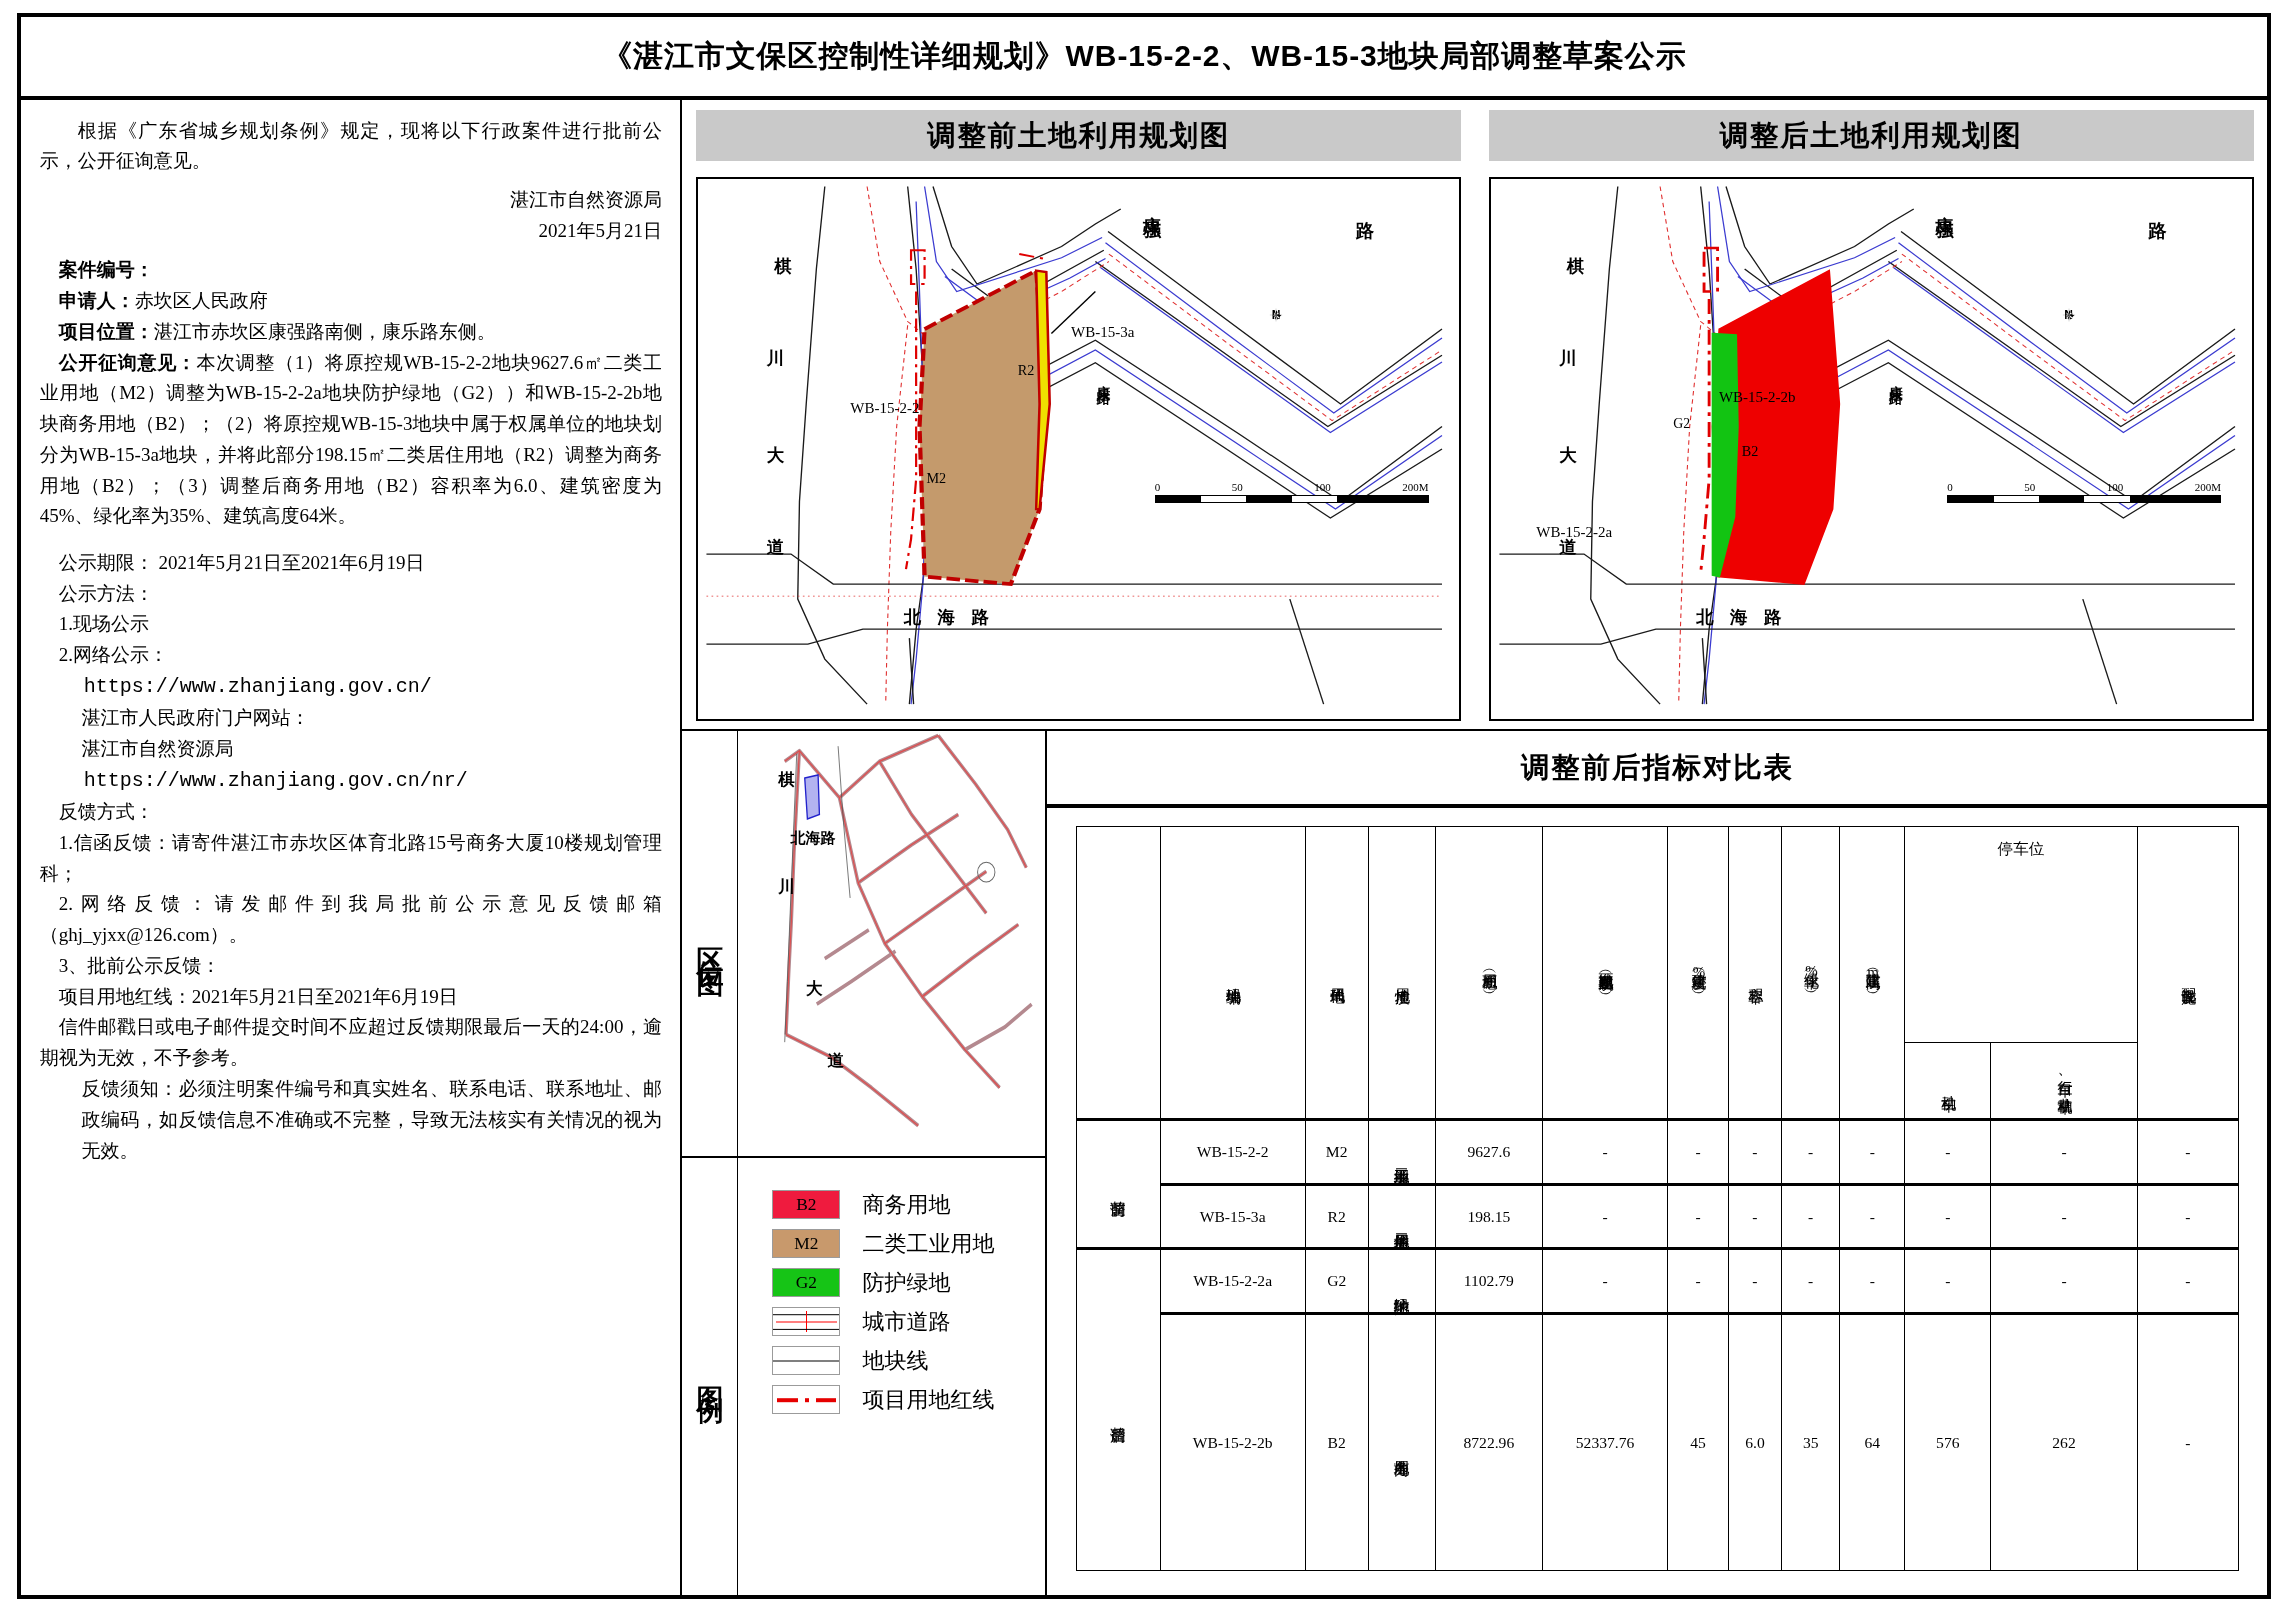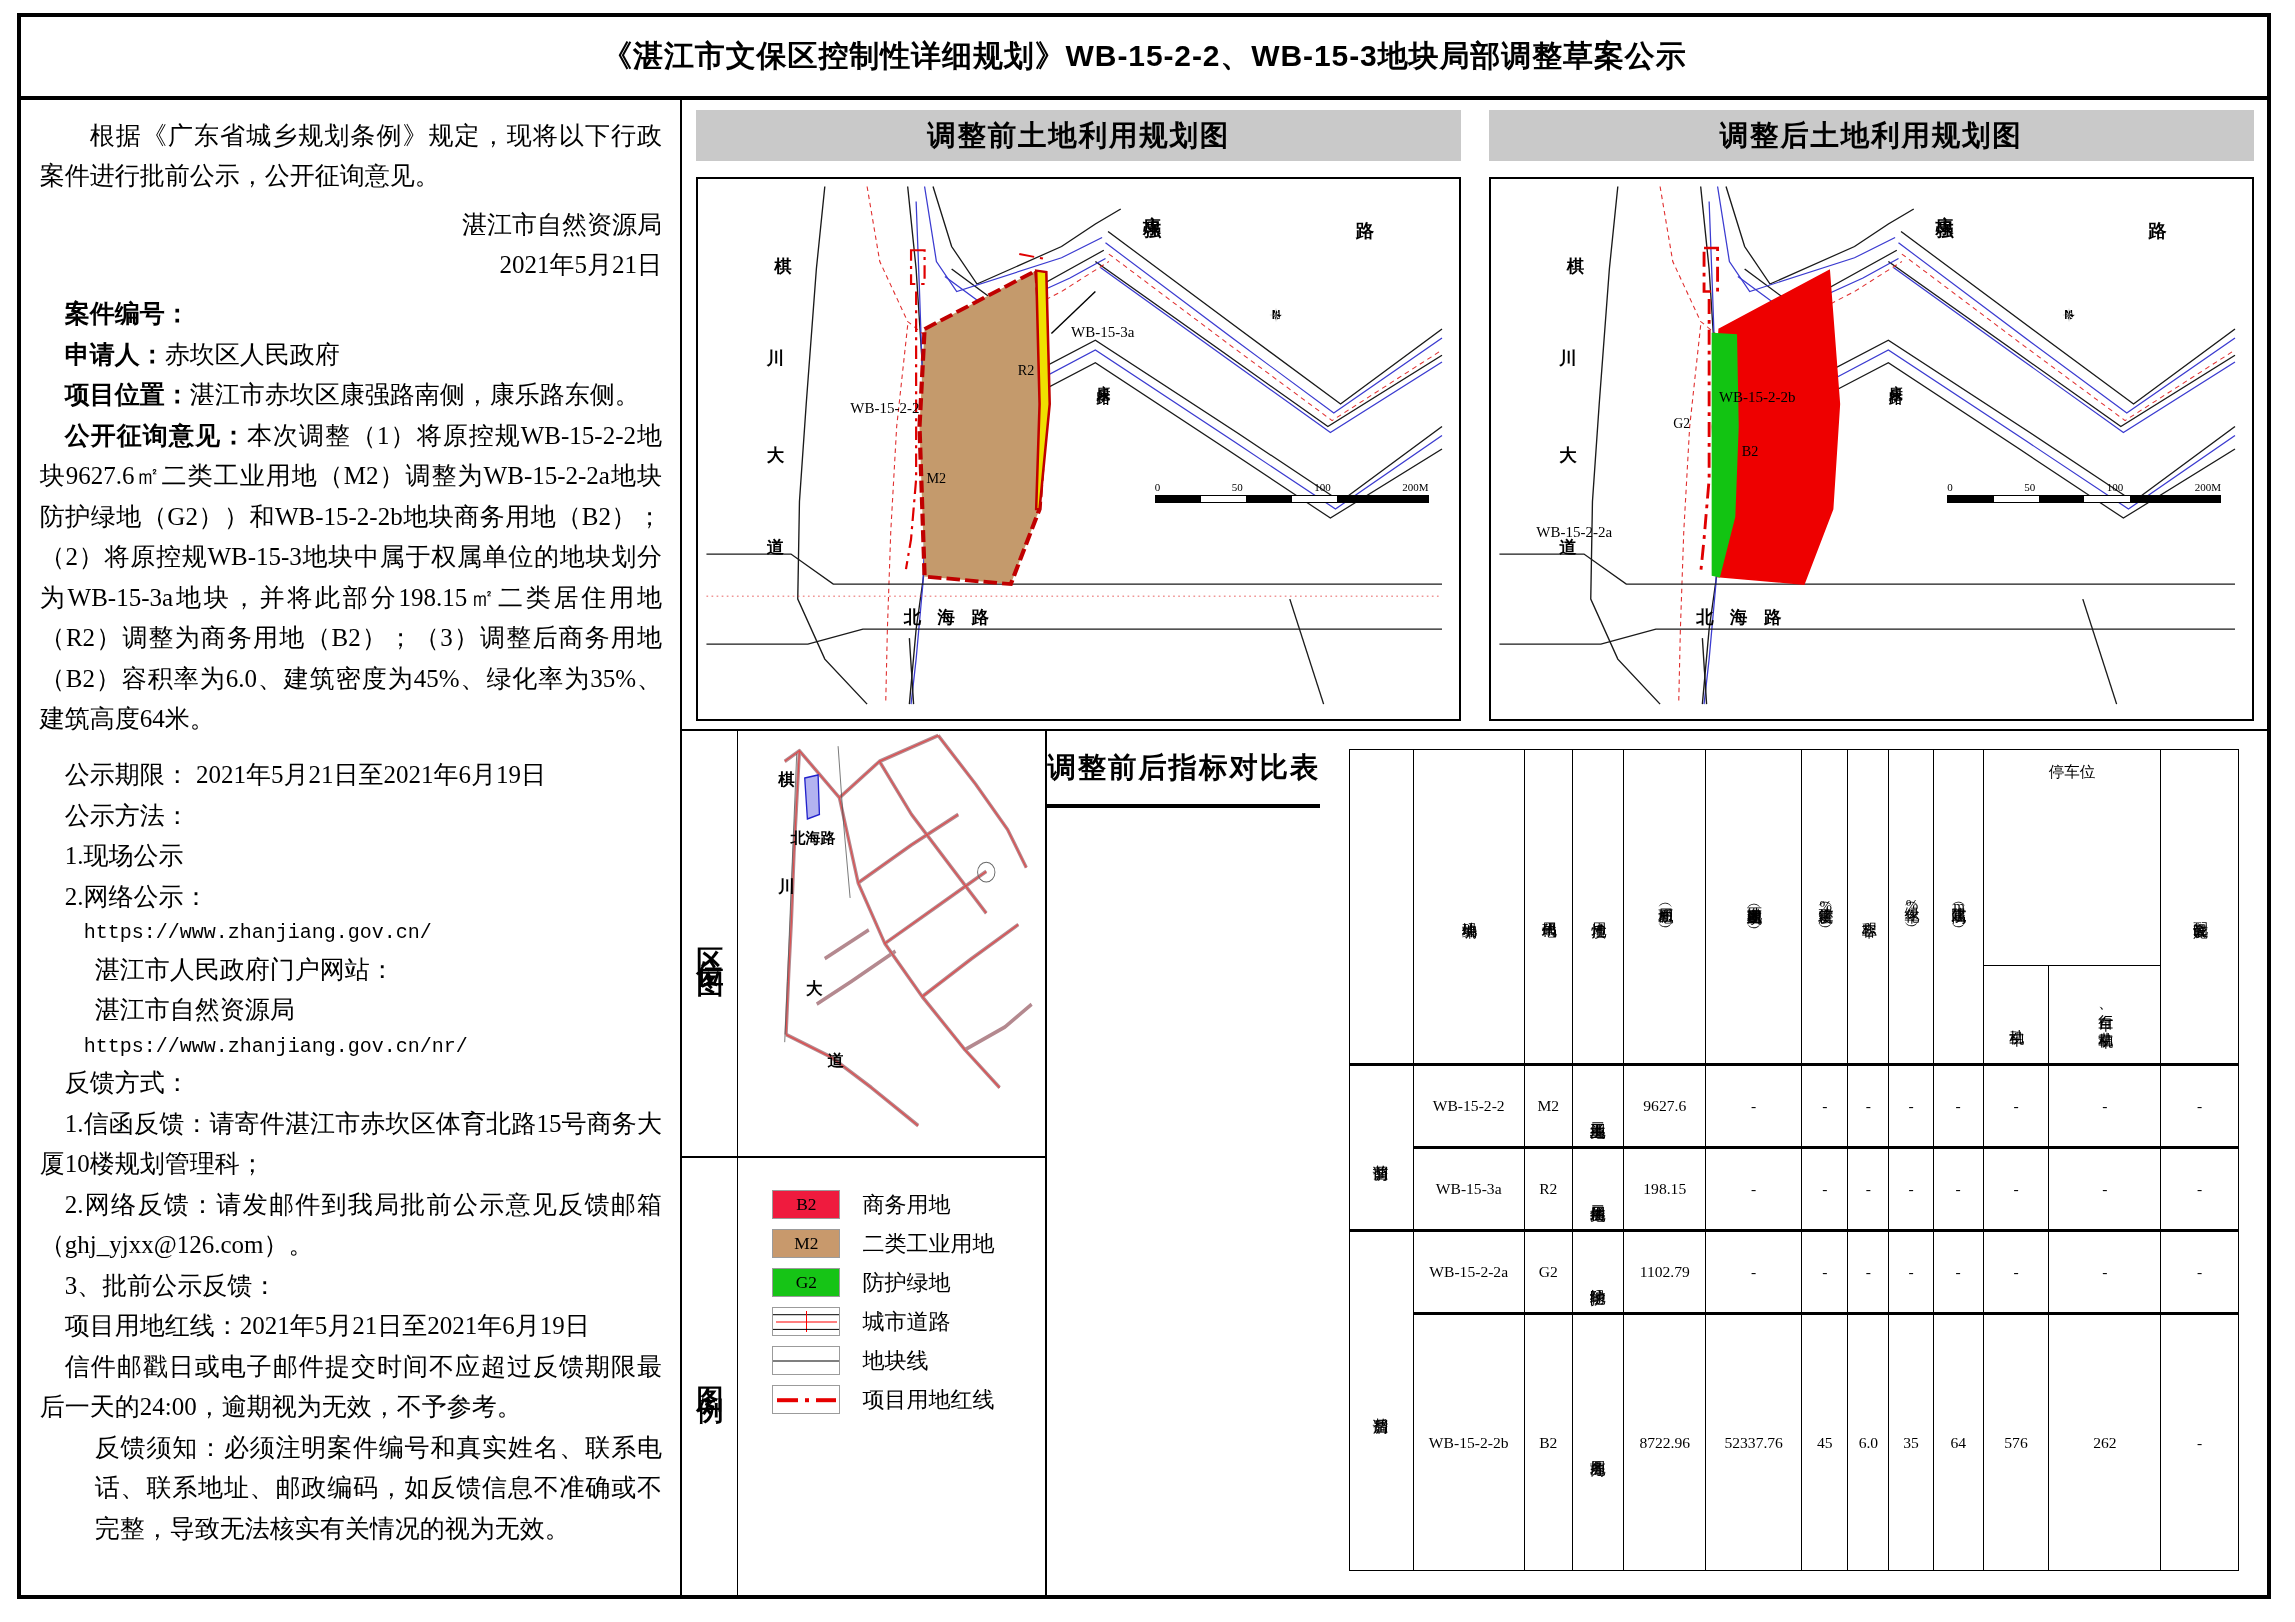--- a/index.html
+++ b/index.html
@@ -7,21 +7,21 @@
   body{width:2295px;height:1623px;font-family:"Liberation Serif","DejaVu Serif",serif;color:#000;}
 
   .sheet{position:absolute;left:17.4px;top:13px;width:2254px;height:1586px;border:4.1px solid #000;box-sizing:border-box;background:#fff;}
 
   
   .title-band{position:absolute;left:0;top:0;width:100%;height:83px;border-bottom:4.1px solid #000;box-sizing:border-box;display:flex;align-items:center;justify-content:center;}
   .title-band .t{font-family:"Liberation Sans","DejaVu Sans",sans-serif;font-weight:bold;font-size:30px;letter-spacing:0.9px;white-space:nowrap;}
 
   
   .left-col{position:absolute;left:0;top:83px;width:661px;height:1499px;border-right:2.3px solid #000;box-sizing:border-box;padding:15.6px 18.4px 0 18.4px;}
-  .para{font-size:25px;line-height:1.62;text-align:justify;text-justify:inter-ideograph;margin:0 0 0 0;}
+  .para{font-size:19px;line-height:1.62;text-align:justify;text-justify:inter-ideograph;margin:0 0 0 0;}
   .para.ind{text-indent:2em;}
   .para.right{text-align:right;text-indent:0;}
   .bold-lead{font-weight:bold;}
   .mono{font-family:"Liberation Mono","DejaVu Sans Mono",monospace;font-size:20px;}
   .gap-s{height:8.3px;}
   .gap-m{height:15.6px;}
   .lv1{text-indent:1em;}
   .lv2{padding-left:2.2em;text-indent:0;}
 
   
@@ -54,21 +54,21 @@
 
   .sw-road::before{content:"";position:absolute;left:0;right:0;top:50%;height:0.9px;background:#000;transform:translateY(-7.8px);}
   .sw-road::after{content:"";position:absolute;left:0;right:0;top:50%;height:0.9px;background:#000;transform:translateY(6.9px);}
   .sw-road i{position:absolute;left:50%;top:2.8px;bottom:2.8px;width:0.9px;background:#f00;}
   .sw-road u{position:absolute;left:2.8px;right:2.8px;top:50%;height:0.9px;background:#f00;transform:translateY(-0.5px);}
   .sw-plot::after{content:"";position:absolute;left:0;right:0;top:50%;height:1.4px;background:#000;transform:translateY(-0.5px);}
   .sw-redline::after{content:"";position:absolute;left:3.7px;right:3.7px;top:50%;height:4.1px;transform:translateY(-1.8px);
        background:repeating-linear-gradient(to right,#e60000 0 21px,transparent 21px 27.5px,#e60000 27.5px 32px,transparent 32px 39px);}
 
   
-  .table-block{flex:1;display:flex;}
+  .table-block{flex:1;display:flex;flex-direction:column;}
   .table-title{height:77px;border-bottom:4.1px solid #000;box-sizing:border-box;display:flex;align-items:center;justify-content:center;}
   .table-title span{font-family:"Liberation Sans","DejaVu Sans",sans-serif;font-weight:bold;font-size:28.5px;letter-spacing:1.8px;}
   .table-wrap{flex:1;padding:18.4px 28.5px 24px 28.5px;box-sizing:border-box;}
   table.idx{width:100%;height:100%;border-collapse:collapse;table-layout:fixed;}
   table.idx th,table.idx td{border:0.9px solid #000;text-align:center;vertical-align:middle;font-size:15.6px;font-family:"Liberation Serif","DejaVu Serif",serif;padding:0;}
   table.idx .hdr{height:216px;}
   .vert{writing-mode:vertical-rl;text-orientation:upright;display:inline-block;line-height:1.05;letter-spacing:0.5px;font-size:15px;}
   .thick-t{border-top:3.2px solid #000 !important;}
   .cellv{writing-mode:vertical-rl;text-orientation:upright;display:inline-block;line-height:1.12;font-size:15.6px;}
   .stage{font-size:15.6px;}

